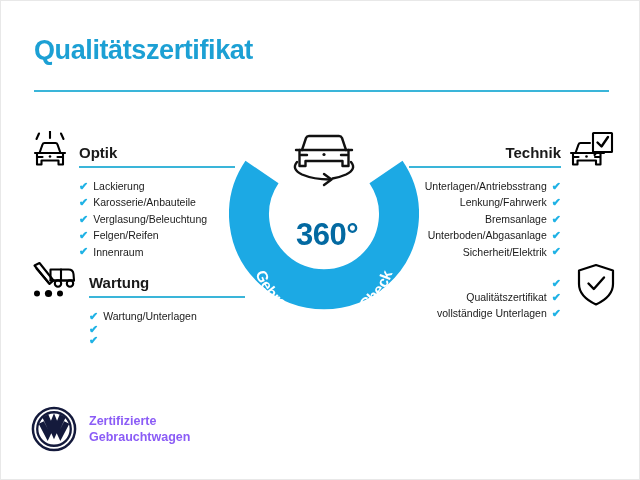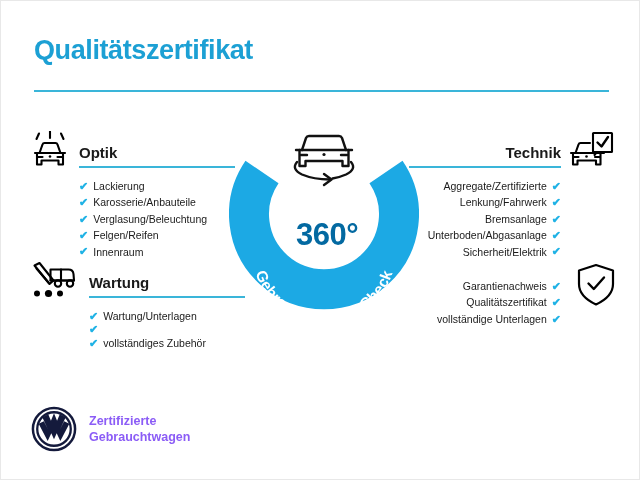--- a/index.html
+++ b/index.html
@@ -142,21 +142,20 @@
     <ul class="checklist" style="margin-top:9px;">
       <li>
           <span class="tick">✔</span>
           <span>Wartung/Unterlagen</span>
         </li>
       <li>
           <span class="tick">✔</span>
         </li>
       <li>
           <span class="tick">✔</span>
-          <span>vollständiges Zubehör</span>
         </li>
     </ul>
   </div>
 
   <div class="sec-icon" style="left:27px;top:260px;">
     <svg width="50" height="42" viewBox="0 0 50 42" fill="none" stroke="#000" stroke-width="2.1" stroke-linecap="round" stroke-linejoin="round">
       <path d="M6.5 4.5 L11.5 2 L25.5 19.5 L21.5 23 Z"></path>
       <line x1="8.5" y1="7.5" x2="20.5" y2="21.5"></line>
       <path d="M22.5 8.5 L40.5 8.5 Q45 8.5 45.5 13 L46 19.5 L22.5 19.5 Z"></path>
       <line x1="33" y1="8.5" x2="33" y2="19.5"></line>
@@ -169,21 +168,21 @@
     </svg>
   </div>
 
   <div class="section sec-right" style="left:408px;top:138px;width:152px;">
     <div class="sec-head">
       <div class="sec-title">Technik</div>
       <div class="sec-rule"></div>
     </div>
     <ul class="checklist" style="margin-top:9px;">
       <li>
-          <span>Aggregate/Zertifizierte</span>
+          <span>Unterlagen/Antriebsstrang</span>
           <span class="tick">✔</span>
         </li>
       <li>
           <span>Lenkung/Fahrwerk</span>
           <span class="tick">✔</span>
         </li>
       <li>
           <span>Bremsanlage</span>
           <span class="tick">✔</span>
         </li>
@@ -208,21 +207,20 @@
       <path d="M4 22 L4 33.5 L8.5 33.5 L8.5 29.5 L27 29.5 L27 33.5 L31.5 33.5 L31.5 22"></path>
       <circle cx="17.5" cy="25.5" r="1.3" fill="#000" stroke="none"></circle>
       <line x1="5" y1="26" x2="9.5" y2="26"></line>
       <line x1="26" y1="26" x2="30.5" y2="26"></line>
     </svg>
   </div>
 
   <div class="section sec-right" style="left:408px;top:268px;width:152px;">
     <ul class="checklist" style="margin-top:9px;">
       <li>
-          <span>Garantienachweis</span>
           <span class="tick">✔</span>
         </li>
       <li>
           <span>Qualitätszertifikat</span>
           <span class="tick">✔</span>
         </li>
       <li>
           <span>vollständige Unterlagen</span>
           <span class="tick">✔</span>
         </li>

